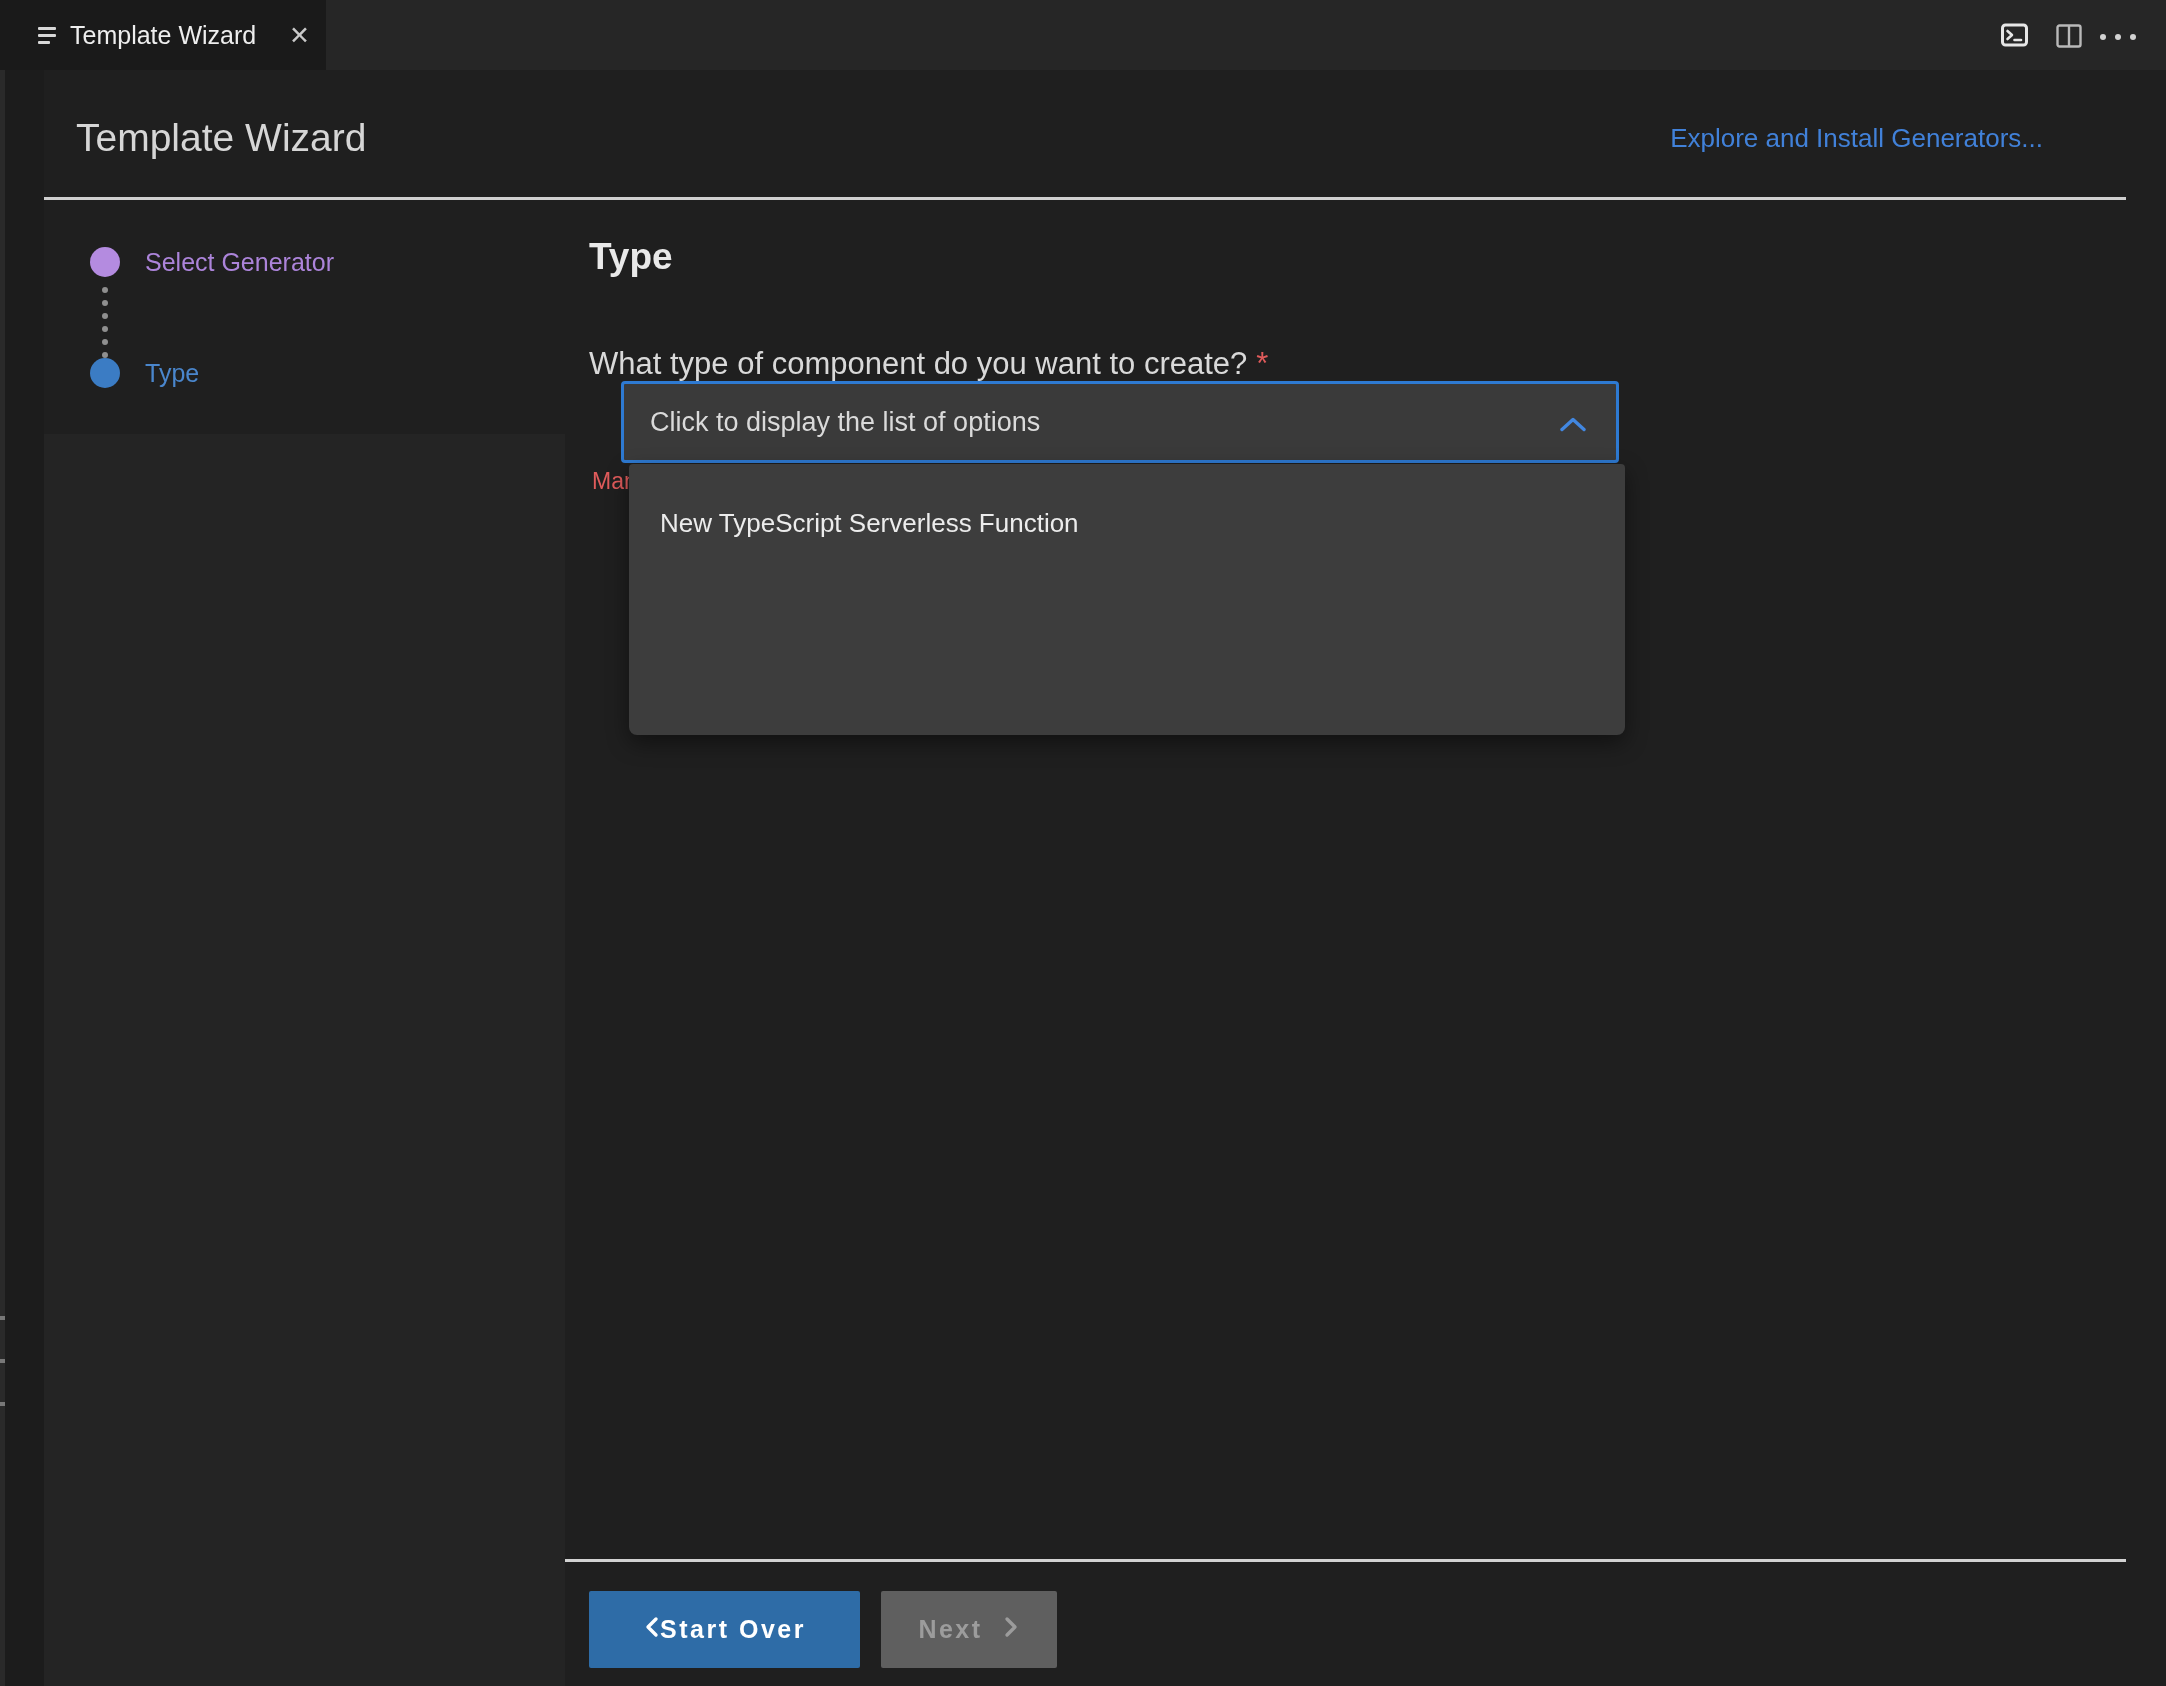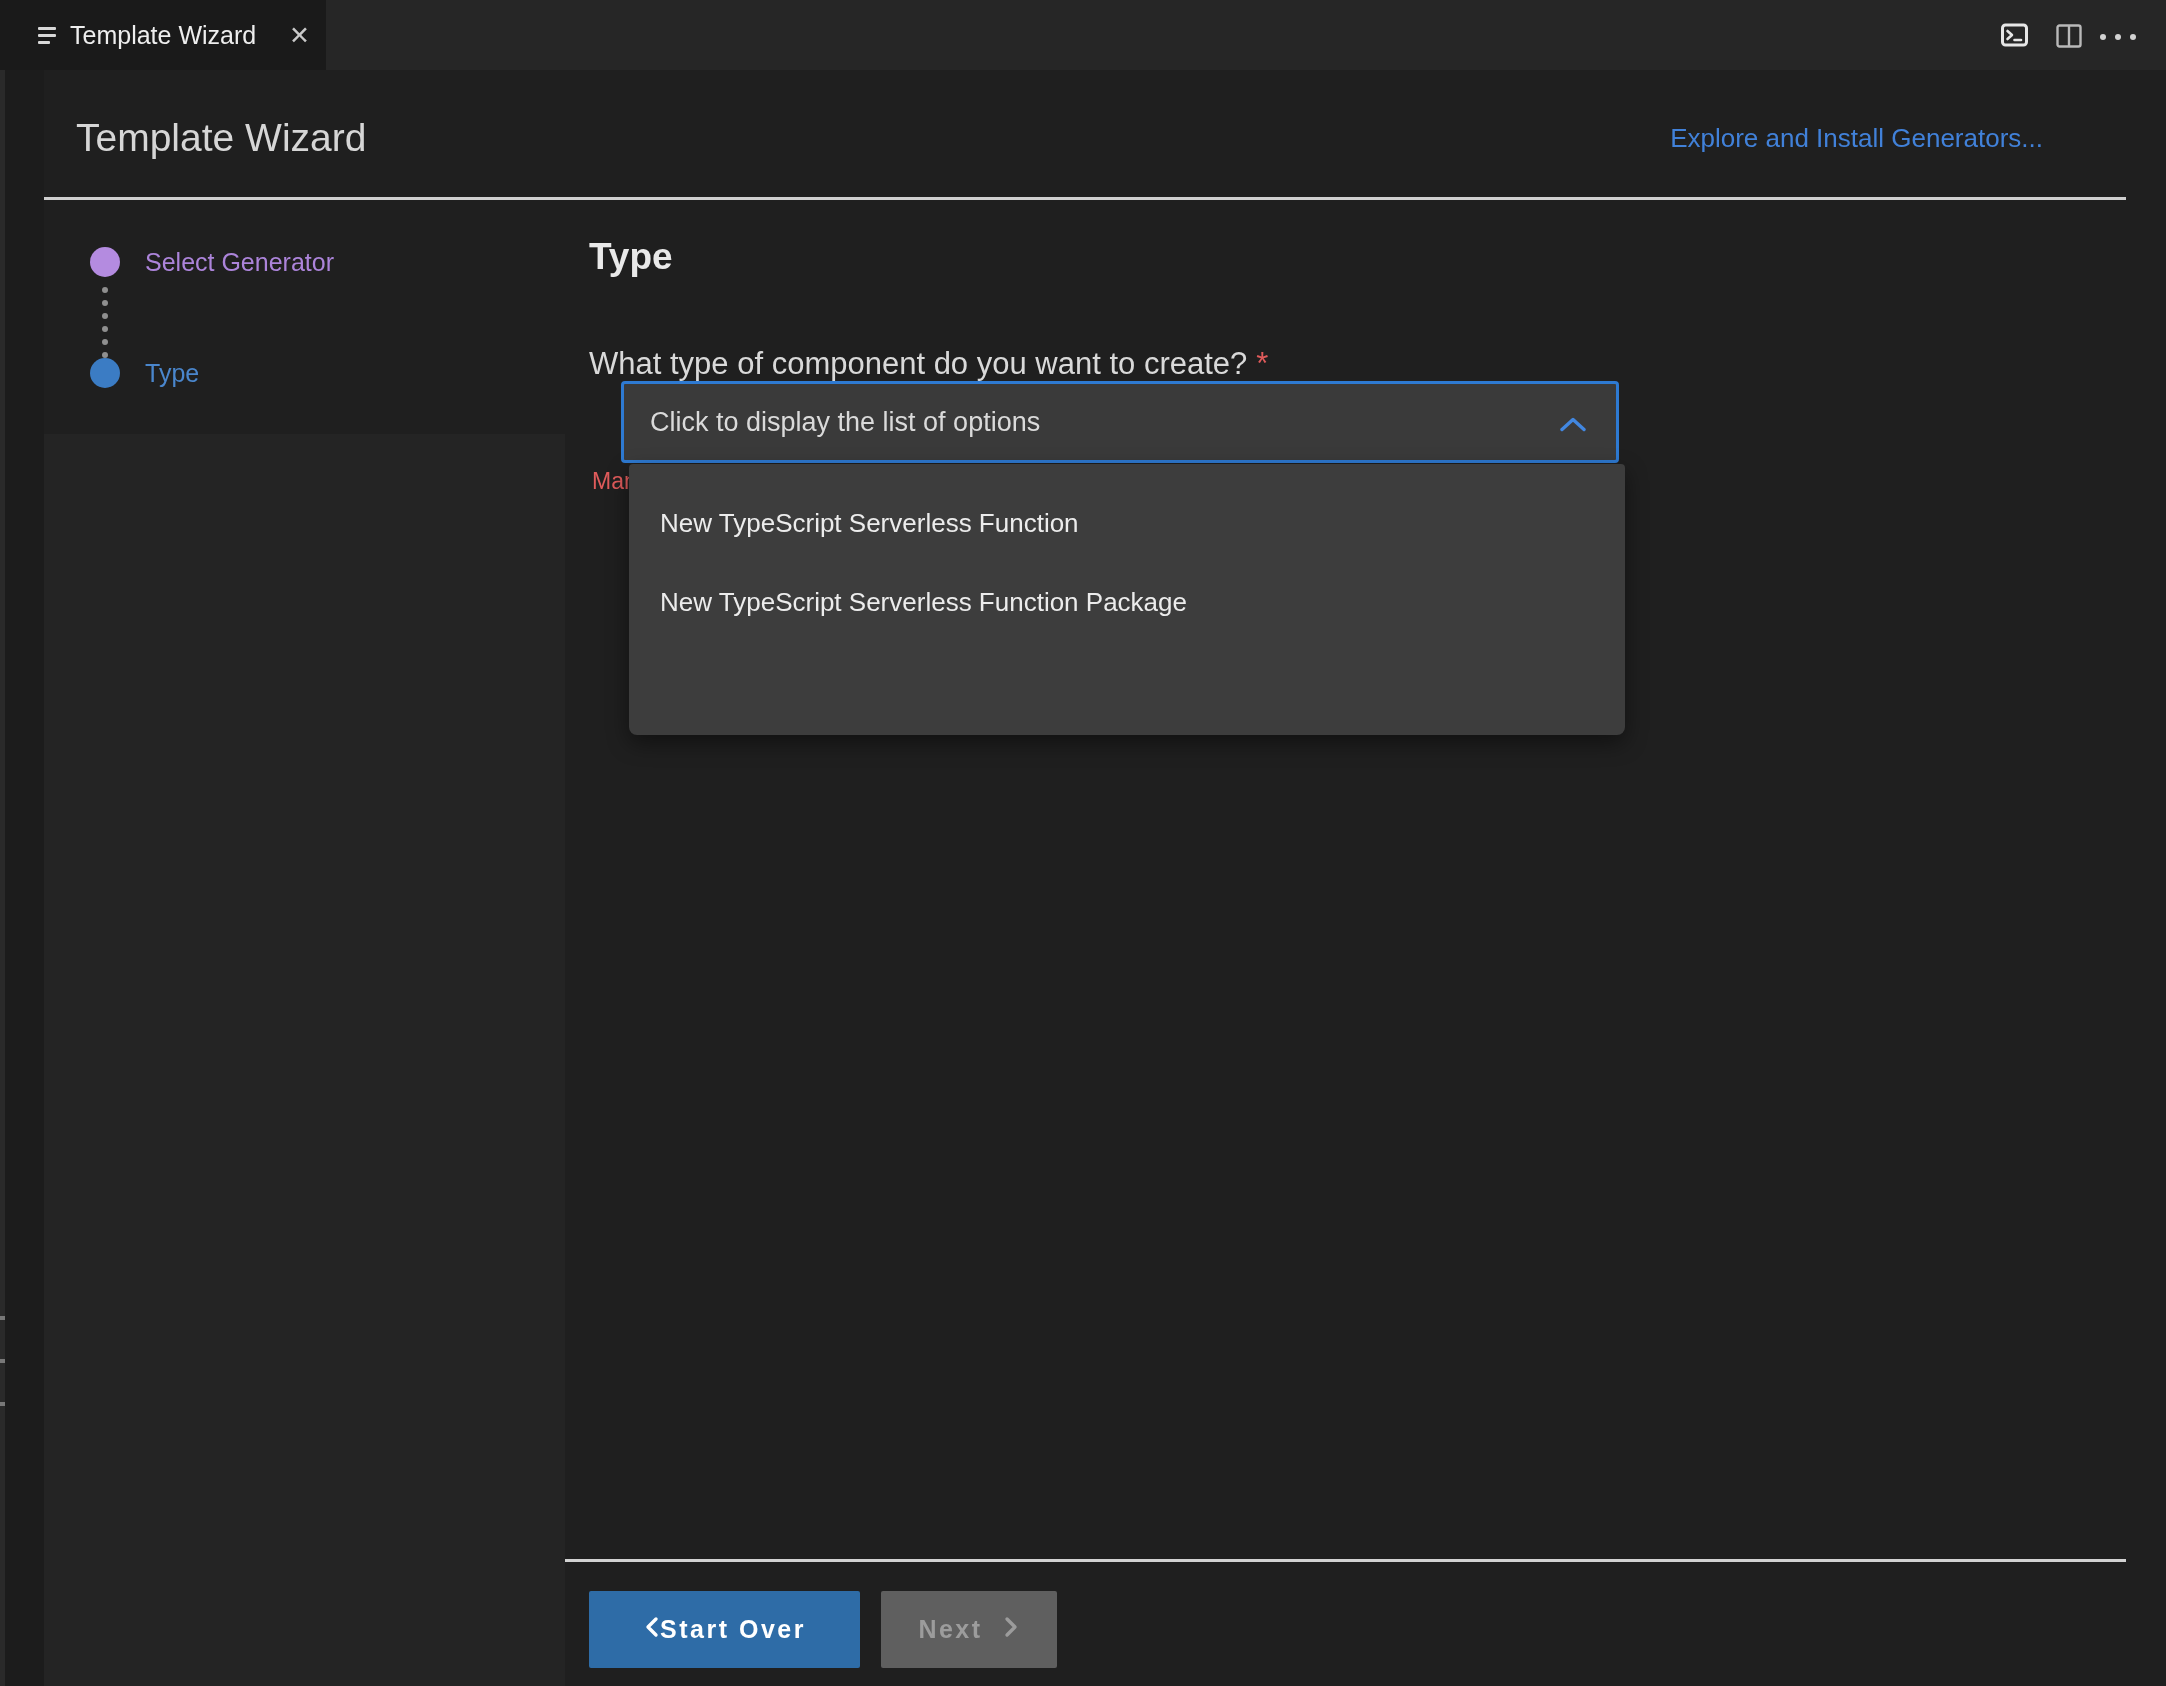--- a/index.html
+++ b/index.html
@@ -138,21 +138,20 @@
       <svg width="26" height="15" viewBox="0 0 26 15">
         <polyline points="2,12.5 13,2.5 24,12.5" fill="none" stroke="#4287e0" stroke-width="3.4" stroke-linecap="round" stroke-linejoin="round"></polyline>
       </svg>
     </span>
   </div>
 
   <div class="helper-text">Mandatory field</div>
 
   <div class="options-panel">
     <div class="option">New TypeScript Serverless Function</div>
-    <div class="option">New TypeScript Serverless Function Package</div>
   </div>
 
   <div class="bottom-divider"></div>
   <button class="btn btn-start">
     <span>
       <svg width="17" height="22" viewBox="0 0 17 22">
         <polyline points="13,3 5,11 13,19" fill="none" stroke="#ffffff" stroke-width="3.4" stroke-linecap="round" stroke-linejoin="round"></polyline>
       </svg>
     </span>
     <span>Start Over</span>

